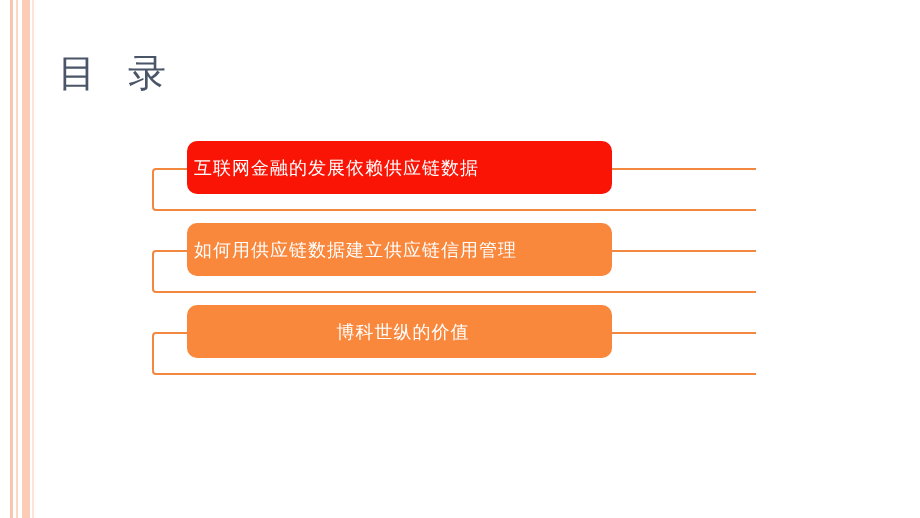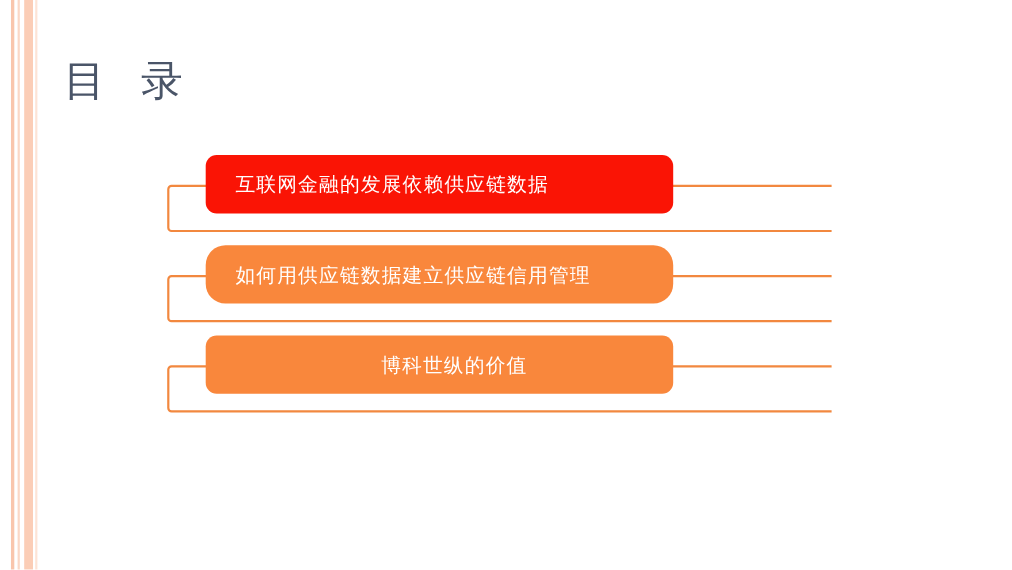--- a/index.html
+++ b/index.html
@@ -77,21 +77,21 @@
   .row-pill {
     position: absolute;
     left: 35px;
     top: 0;
     width: 425px;
     height: 53px;
     border-radius: 10px;
     box-sizing: border-box;
     display: flex;
     align-items: center;
-    padding-left: 27px;
+    padding-left: 7px;
   }
   .row-label {
     font-family: "DejaVu Sans", "Liberation Sans", sans-serif;
     font-size: 18px;
     color: #ffffff;
     letter-spacing: 1px;
     white-space: nowrap;
   }
 
   .row-1 { top: 141px; }
@@ -155,21 +155,21 @@
 
     <div class="row row-1">
       <div class="row-frame"></div>
       <div class="row-pill" style="background: rgb(250, 20, 5);">
         <span class="row-label">互联网金融的发展依赖供应链数据</span>
       </div>
     </div>
 
     <div class="row row-2">
       <div class="row-frame"></div>
-      <div class="row-pill" style="background: rgb(249, 135, 60); border-radius: 18px;">
+      <div class="row-pill" style="background: rgb(249, 135, 60);">
         <span class="row-label">如何用供应链数据建立供应链信用管理</span>
       </div>
     </div>
 
     <div class="row row-3">
       <div class="row-frame"></div>
       <div class="row-pill" style="background: rgb(249, 135, 60); justify-content: center;">
         <span class="row-label">博科世纵的价值</span>
       </div>
     </div>

